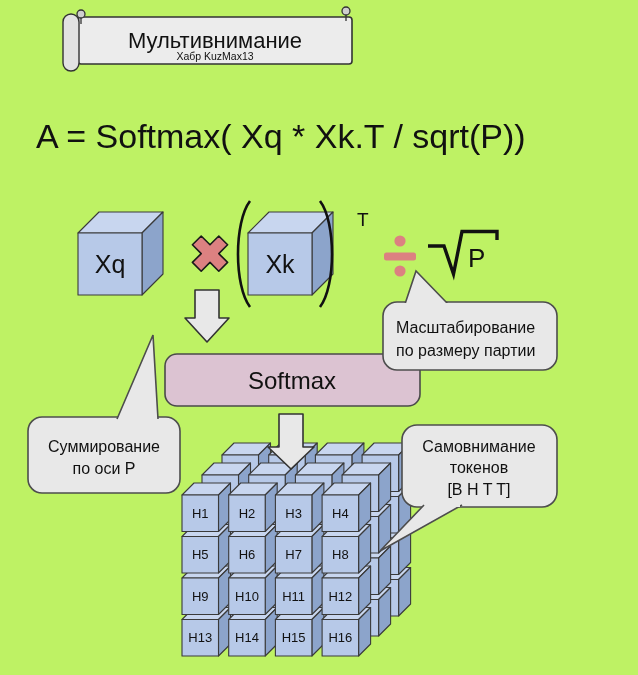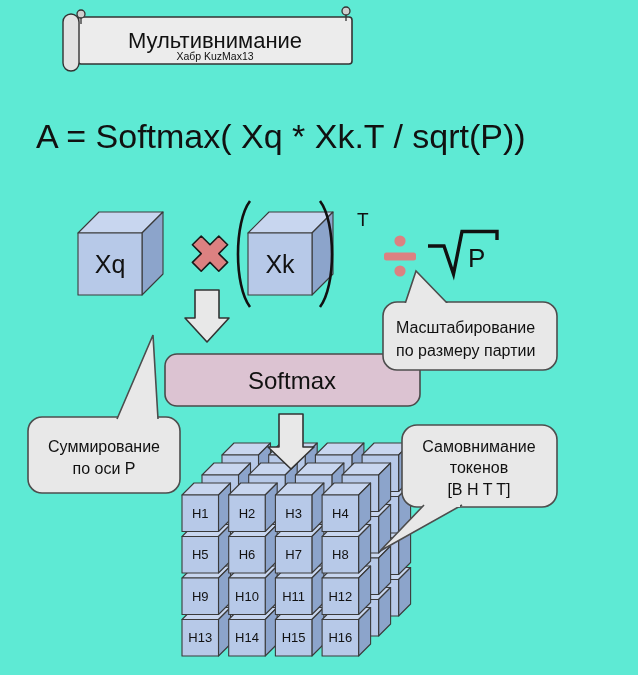--- a/index.html
+++ b/index.html
@@ -1,16 +1,16 @@
 <!DOCTYPE html>
 <html><head>
 <meta charset="utf-8">
 <style>
   html,body{margin:0;padding:0;background:#f6f6f5;}
-  #page{position:relative;width:638px;height:675px;background:#5eead4;overflow:hidden;
+  #page{position:relative;width:638px;height:675px;background:#bef264;overflow:hidden;
         font-family:"Liberation Sans",sans-serif;outline:1px solid #ddd;}
   svg{position:absolute;left:0;top:0;}
   text{font-family:"Liberation Sans",sans-serif;fill:#111;}
   .title{font-size:22px;}
   .subtitle{font-size:10.5px;}
   .formula{font-size:34px;}
   .softmax-label{font-size:24px;}
   .bubble-text{font-size:16px;}
   .sup-t{font-size:19px;}
   .sqrt-p{font-size:26px;}

